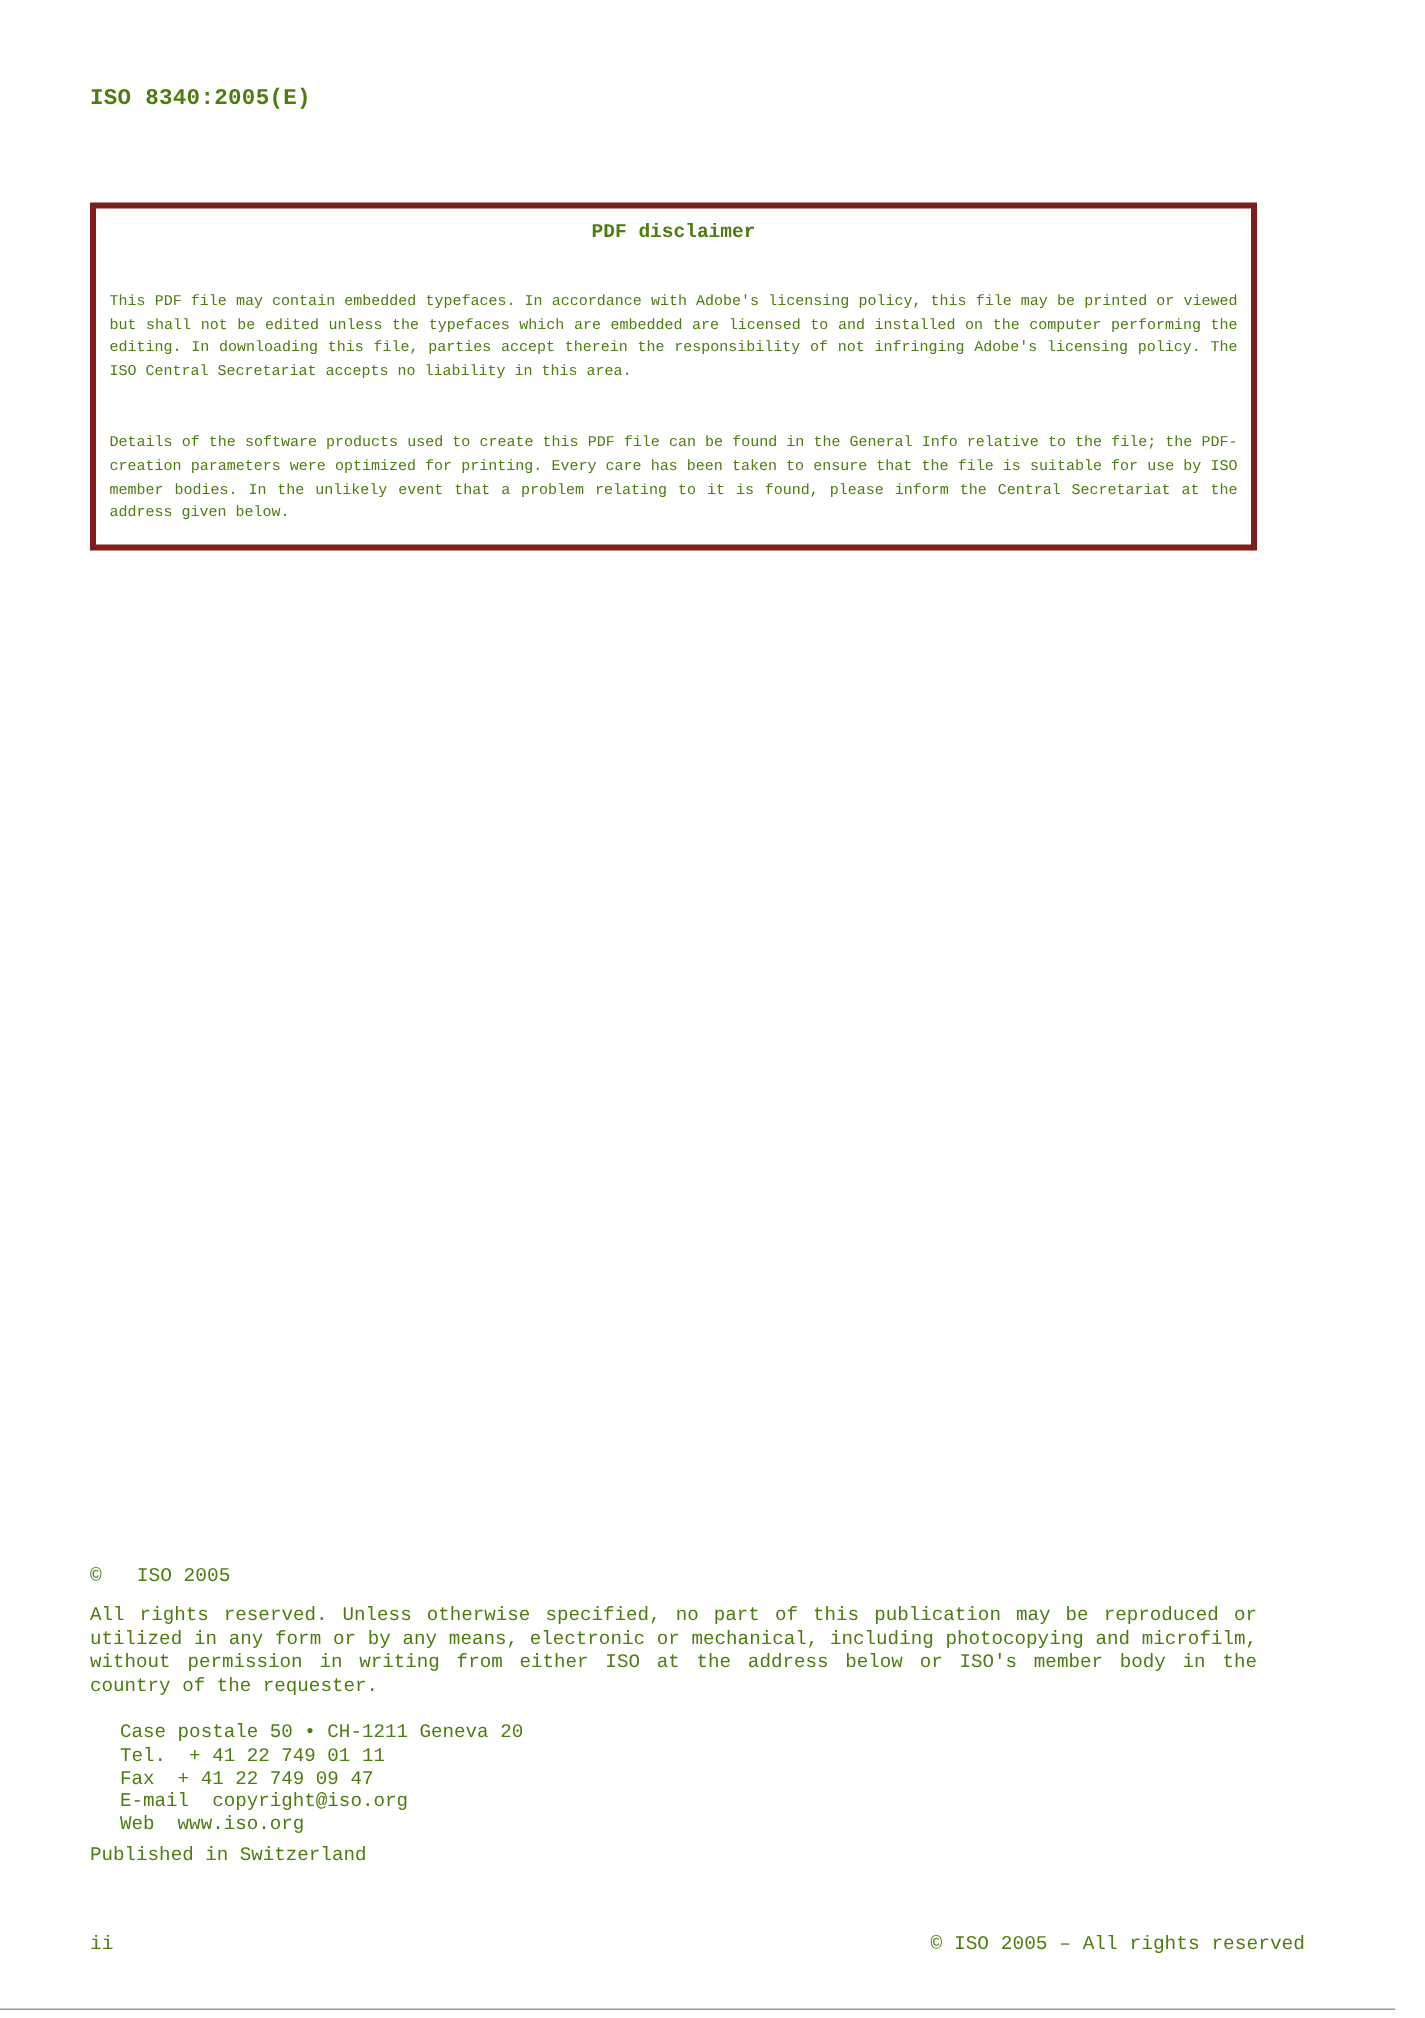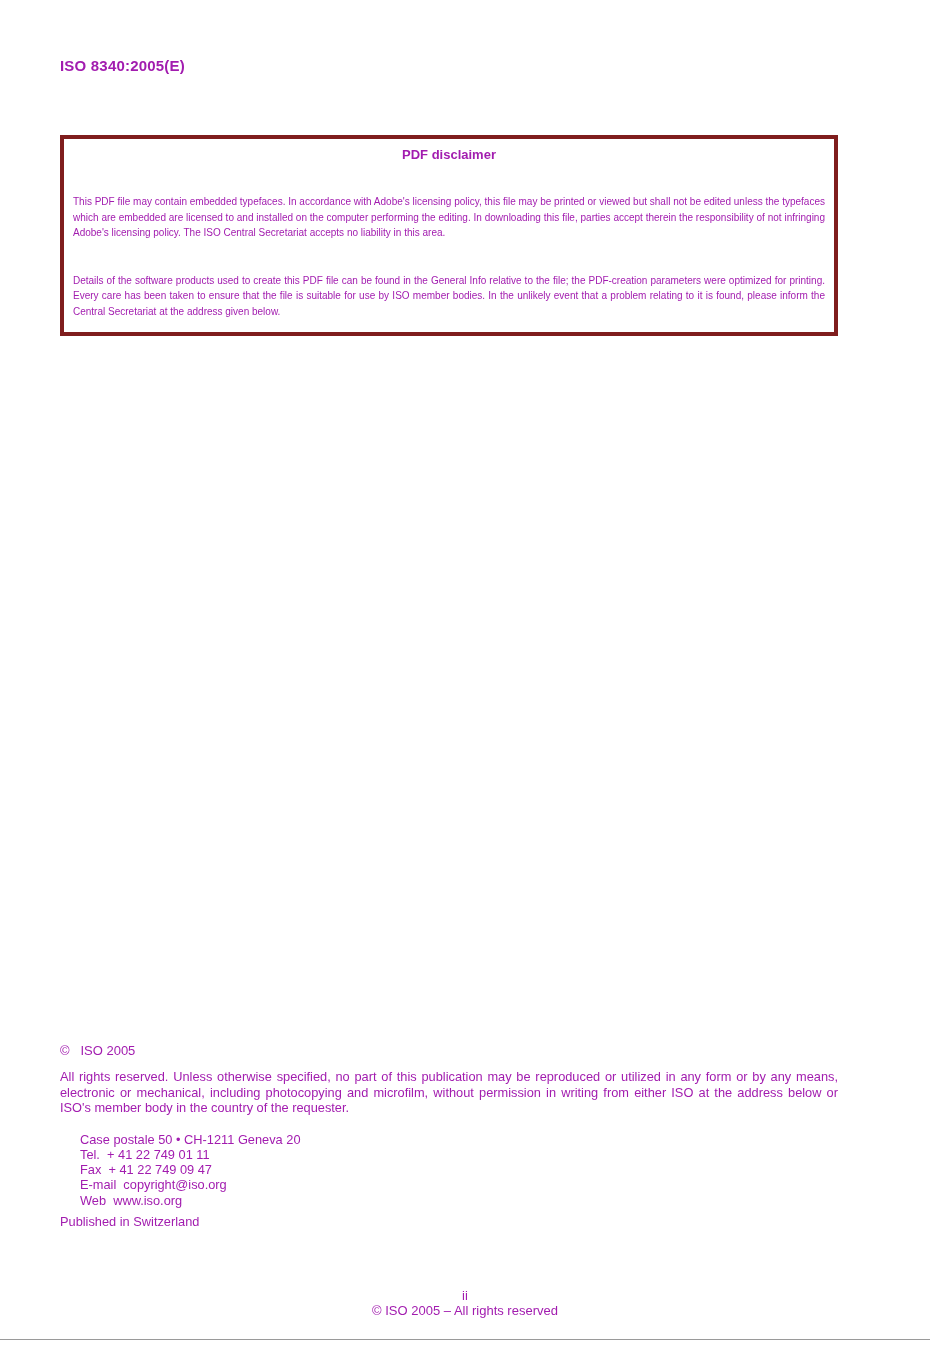--- a/index.html
+++ b/index.html
@@ -2,22 +2,22 @@
 <html><head>
 <meta charset="utf-8">
 <style>
   * { margin: 0; padding: 0; box-sizing: border-box; }
   html, body { background: #ffffff; }
   .page {
     position: relative;
     width: 930px;
     height: 1345px;
     background: #ffffff;
-    font-family: Liberation Sans, sans-serif;
-    color: #a21caf;
+    font-family: Liberation Mono, monospace;
+    color: #4d7c0f;
     overflow: hidden;
   }
   .header-title {
     position: absolute;
     top: 57px;
     left: 60px;
     font-size: 15px;
     font-weight: bold;
     letter-spacing: 0.2px;
   }
@@ -68,23 +68,22 @@
   }
   .address-line { white-space: pre; }
   .published-line { font-size: 12.8px; }
   .footer {
     position: absolute;
     left: 60px;
     right: 60px;
     top: 1288px;
     display: flex;
     justify-content: space-between;
-    align-items: center;
+    align-items: flex-end;
     font-size: 13px;
-    flex-direction: column;
   }
   .page-edge-line {
     position: absolute;
     left: 0;
     right: 0;
     bottom: 5px;
     border-top: 1px solid #9a9a9a;
   }
 </style>
 </head>

